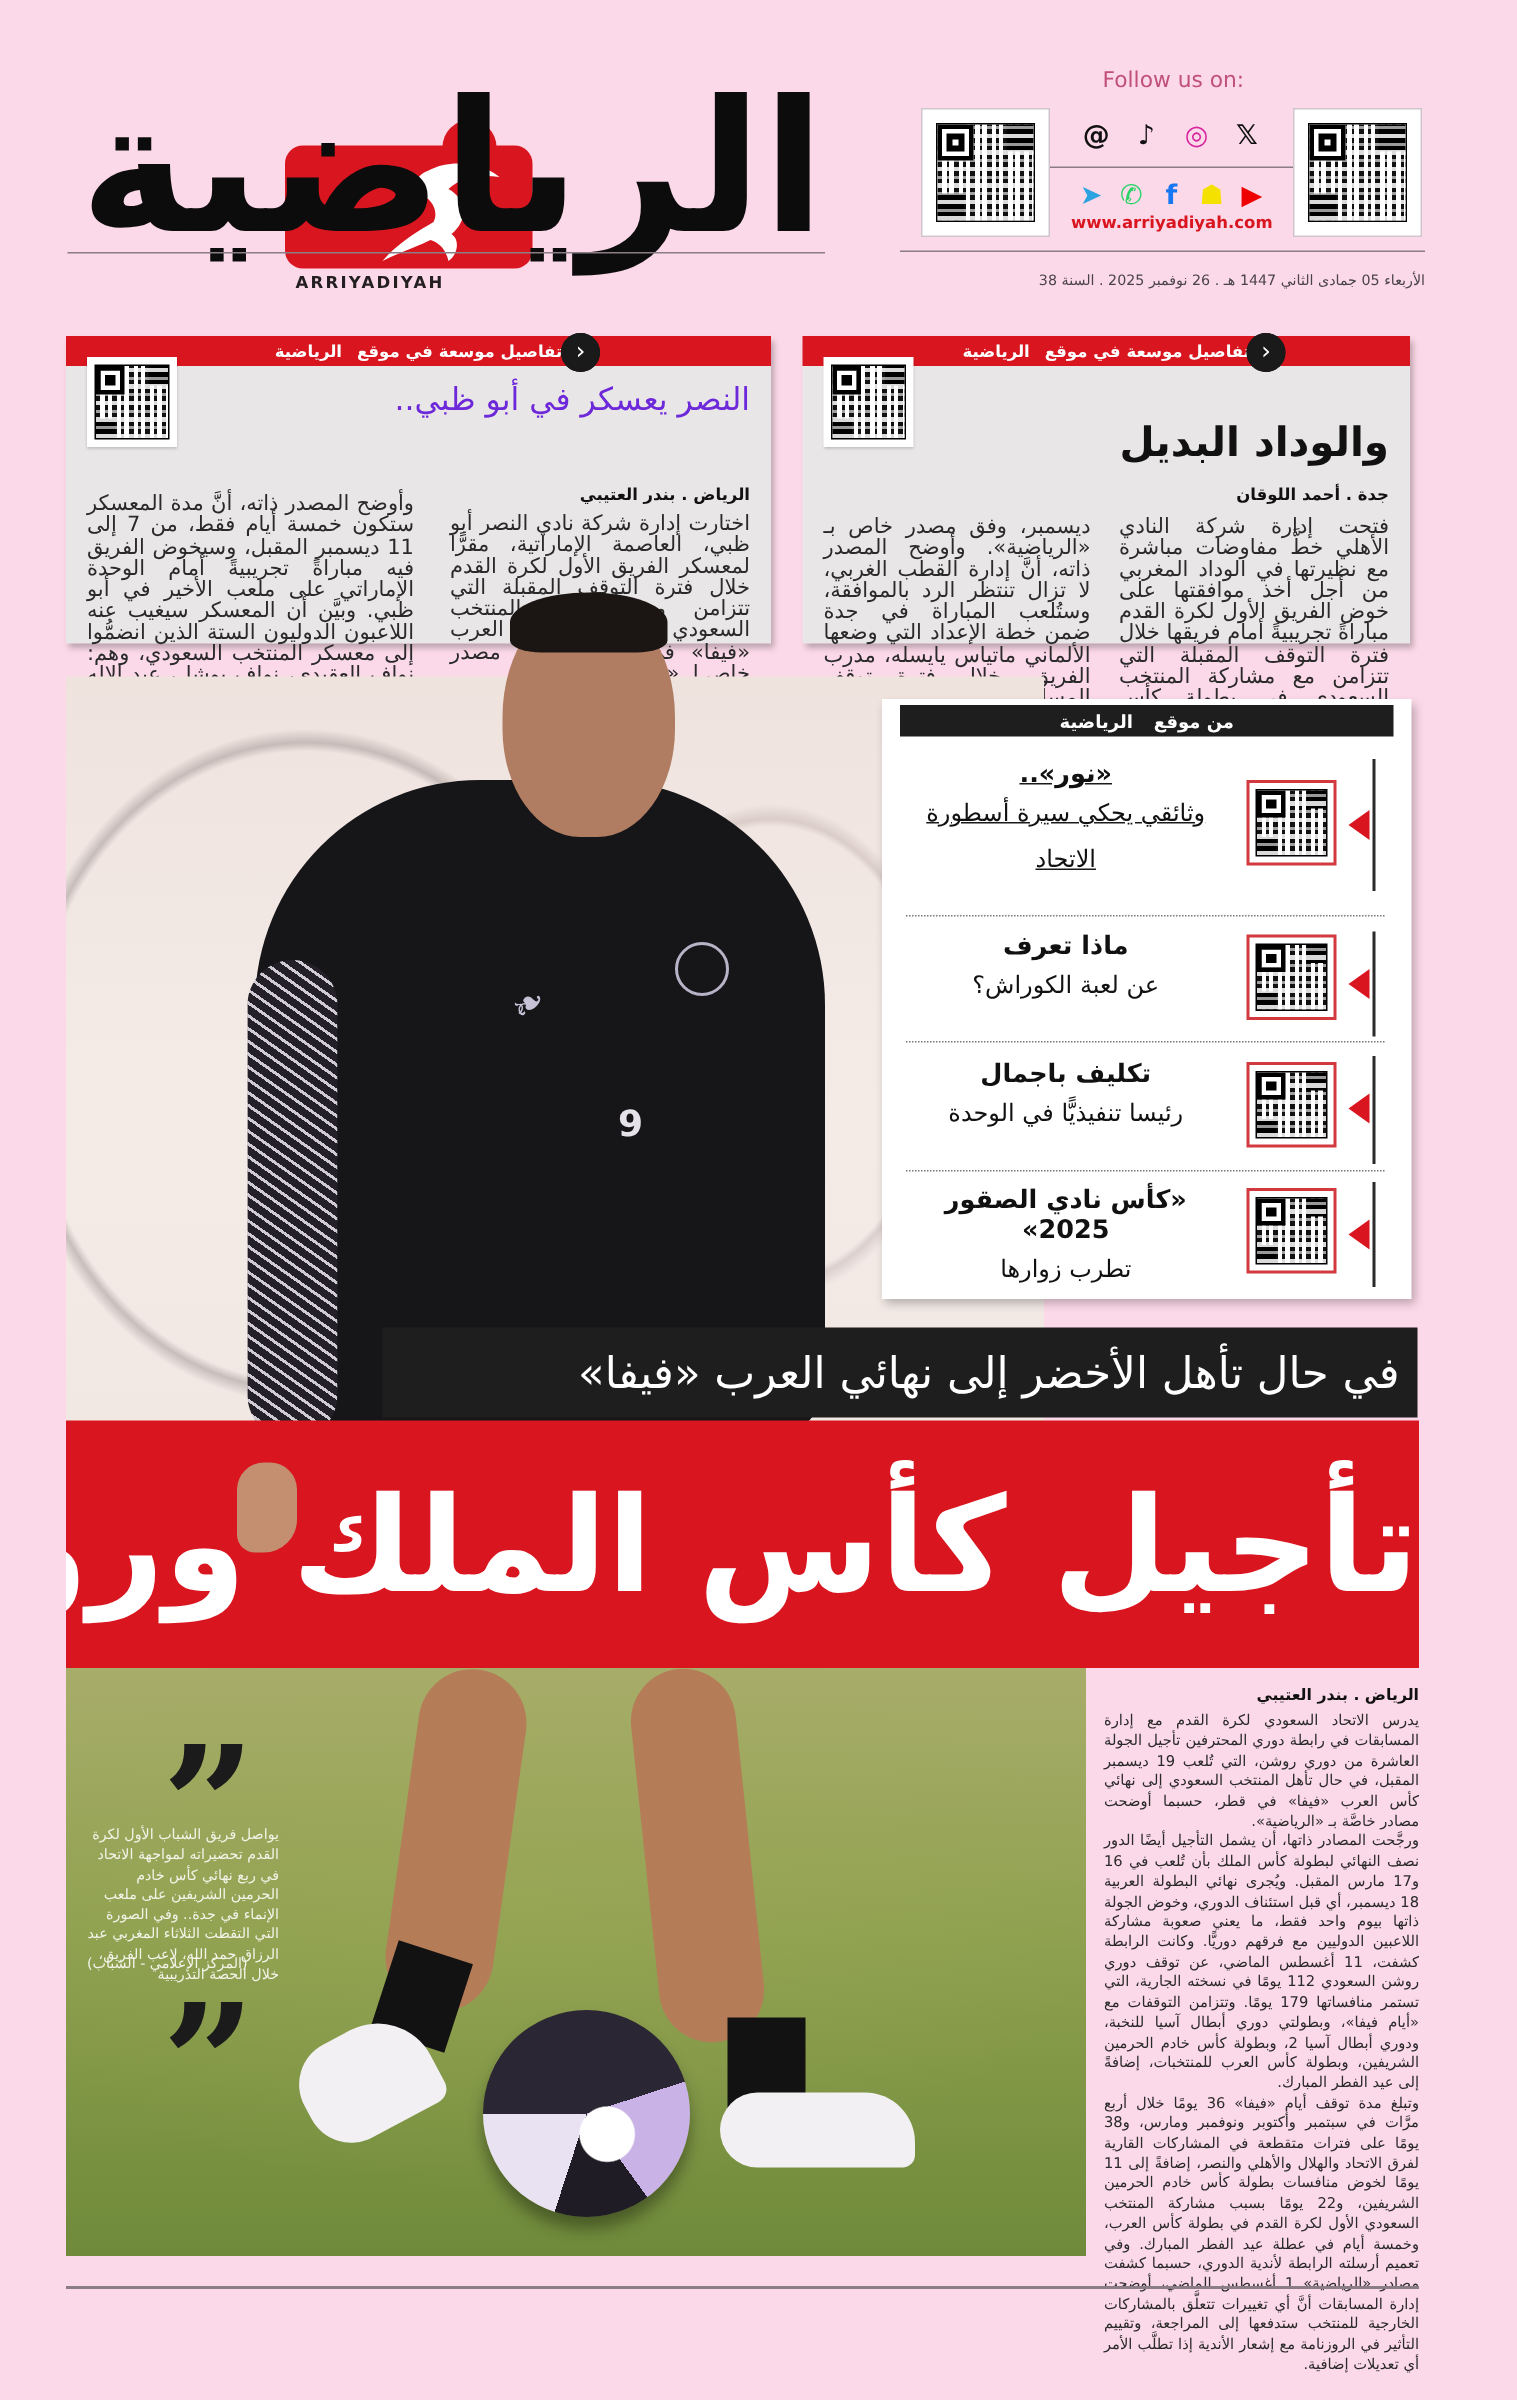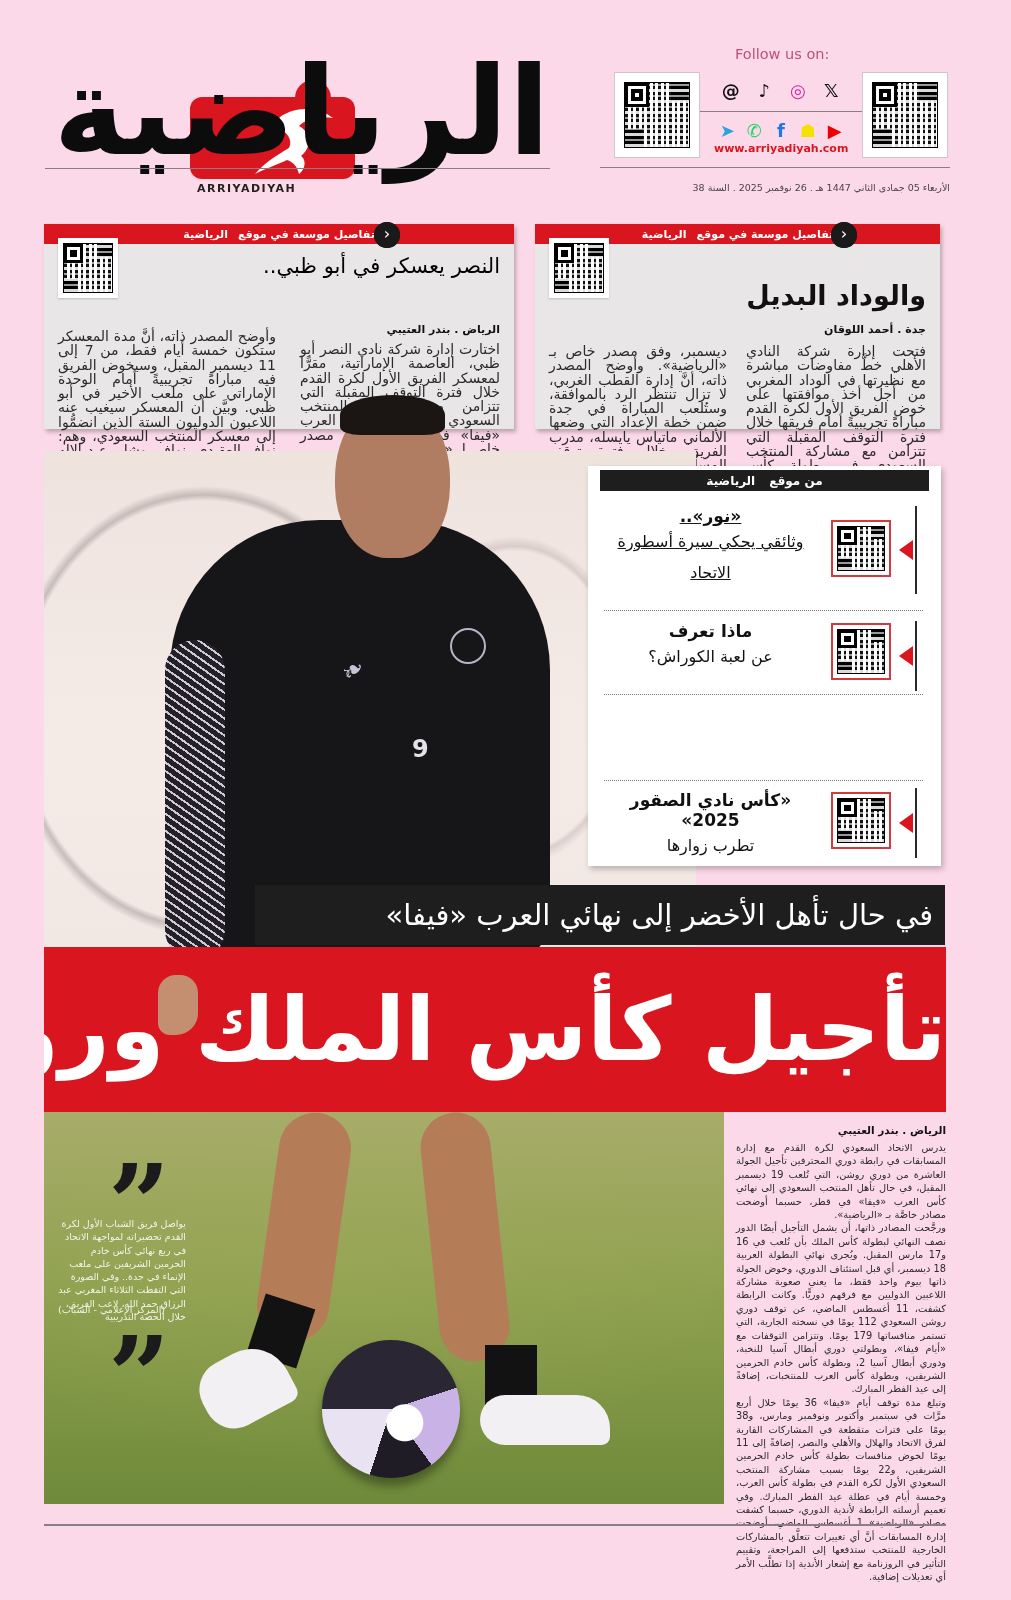--- a/index.html
+++ b/index.html
@@ -101,21 +101,21 @@
   .chev {
     position: absolute; top: -2px; width: 26px; height: 26px; border-radius: 50%;
     background: #1a1a1a; color: #fff; font-size: 16px; line-height: 24px; text-align: center;
     box-shadow: inset 0 0 0 2px #1a1a1a;
   }
   .news-qr {
     position: absolute; left: 14px; top: 14px; width: 60px; height: 60px; background: #fff;
     padding: 6px; box-shadow: 0 1px 2px rgba(0,0,0,.2);
   }
   .kicker {
-    position: absolute; right: 14px; top: 30px; font-size: 21px; color: #000000; white-space: nowrap;
+    position: absolute; right: 14px; top: 30px; font-size: 21px; color: #6d28d9; white-space: nowrap;
   }
   .headline {
     position: absolute; right: 14px; top: 56px; font-size: 27px; font-weight: 900; color: #111; white-space: nowrap;
   }
   .byline {
     position: absolute; right: 14px; top: 99px; font-size: 11px; font-weight: 700; color: #111;
   }
   .col {
     position: absolute; font-size: 14px; line-height: 14.3px; color: #2a2a2a; text-align: justify;
   }
@@ -354,20 +354,33 @@
           <div class="qr-inner"></div>
         </div>
       </div>
     <div class="side-text" style="top:0;">
       <div class="side-title">ماذا تعرف</div>
       <div class="side-sub">عن لعبة الكوراش؟</div>
     </div>
   </div>
   <div class="dotted" style="top:228px;"></div>
 
+  <div class="side-item" style="top:238px; height:72px;">
+    <div class="vline"></div>
+    <div class="arrow" style="top:25px;"></div>
+    <div class="sqr" style="top:4px;">
+        <div class="qr">
+          <div class="qr-inner"></div>
+        </div>
+      </div>
+    <div class="side-text" style="top:2px;">
+      <div class="side-title">تكليف باجمال</div>
+      <div class="side-sub">رئيسا تنفيذيًّا في الوحدة</div>
+    </div>
+  </div>
   <div class="dotted" style="top:314px;"></div>
 
   <div class="side-item" style="top:322px; height:70px;">
     <div class="vline"></div>
     <div class="arrow" style="top:25px;"></div>
     <div class="sqr" style="top:4px;">
         <div class="qr">
           <div class="qr-inner"></div>
         </div>
       </div>

